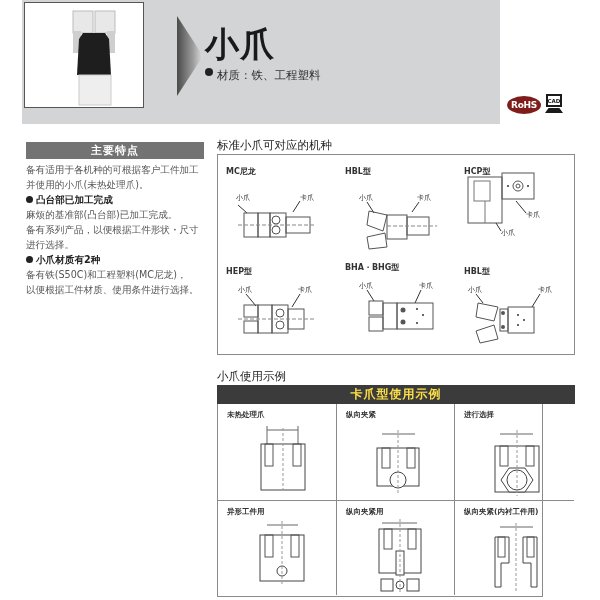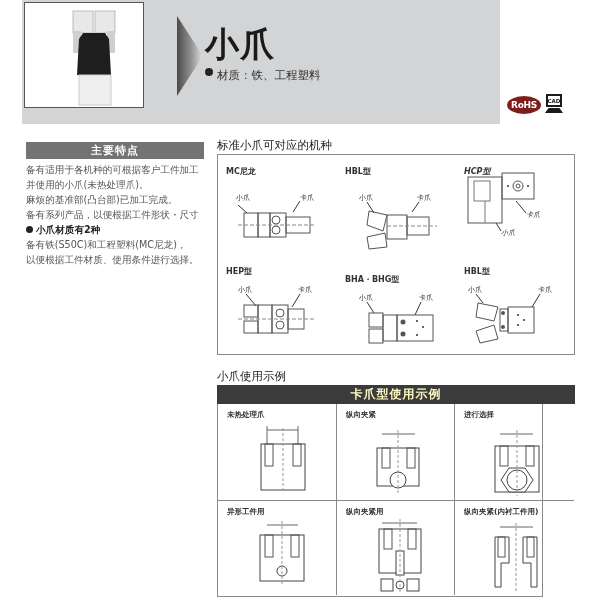--- a/index.html
+++ b/index.html
@@ -63,21 +63,21 @@
     position: absolute; left: 217px; top: 154px; width: 358px; height: 201px;
     border: 1px solid #8a8a8a;
   }
   .model-cell { position: absolute; width: 118px; height: 96px; }
   .model-label { position: absolute; left: 8px; top: 11px; font-size: 8px; color: #333; font-weight: bold; }
   .model-cell svg { position: absolute; left: 0; top: 0; }
 
   
   .usage-header {
     position: absolute; left: 217px; top: 385px; width: 358px; height: 19px;
-    background: #3b3b3b; color: #fef9c3; font-size: 12px; font-weight: bold;
+    background: #3b3b3b; color: #fde047; font-size: 12px; font-weight: bold;
     display: flex; align-items: center; justify-content: center; letter-spacing: 1px;
   }
   .usage-grid {
     position: absolute; left: 217px; top: 404px; width: 326px; height: 193px;
     border: 1px solid #8a8a8a; border-top: none;
     display: grid; grid-template-columns: 119px 118px 119px; grid-template-rows: 97px 94px;
   }
   .usage-cell { position: relative; border-right: 1px solid #8a8a8a; border-bottom: 1px solid #8a8a8a; }
   .usage-cell:nth-child(3n) { border-right: none; }
   .usage-cell:nth-child(n+4) { border-bottom: none; }
@@ -111,22 +111,27 @@
 <div class="rohs-badge">RoHS</div>
 <div class="cad-badge">
   <div class="cad-screen">CAD</div>
   <div class="cad-base"></div>
 </div>
 
 <div class="features-title-bar">主要特点</div>
 <div class="features-body">
   <div>备有适用于各机种的可根据客户工件加工</div>
   <div>并使用的小爪(未热处理爪)。</div>
+  <div class="heading">
+    <span class="bullet-dot"></span>
+    <span>凸台部已加工完成</span>
+  </div>
   <div>麻烦的基准部(凸台部)已加工完成。</div>
   <div>备有系列产品，以便根据工件形状・尺寸</div>
+  <div>进行选择。</div>
   <div class="heading">
     <span class="bullet-dot"></span>
     <span>小爪材质有2种</span>
   </div>
   <div>备有铁(S50C)和工程塑料(MC尼龙)，</div>
   <div>以便根据工件材质、使用条件进行选择。</div>
 </div>
 
 <div class="section-title" style="left:217px; top:138px;">标准小爪可对应的机种</div>
 
@@ -157,21 +162,21 @@
       <text x="80" y="45" font-size="7" fill="#333">卡爪</text>
       <line x1="82" y1="47" x2="75" y2="57" stroke="#333"></line>
       <polygon points="32,56 50,60 46,76 30,70" fill="none" stroke="#555"></polygon>
       <polygon points="30,82 48,78 50,92 32,94" fill="none" stroke="#555"></polygon>
       <rect x="50" y="60" width="20" height="24" fill="none" stroke="#555"></rect>
       <rect x="70" y="62" width="22" height="18" fill="none" stroke="#555"></rect>
       <line x1="50" y1="71" x2="100" y2="71" stroke="#888" stroke-dasharray="4,2"></line>
     </svg>
   </div>
 
-  <div class="model-cell" style="left:238px; top:0;font-style:italic;">
+  <div class="model-cell" style="left:238px; top:0;">
     <div class="model-label">HCP型</div>
     <svg width="118" height="96">
       <rect x="12" y="22" width="34" height="46" fill="none" stroke="#555"></rect>
       <rect x="18" y="26" width="16" height="20" fill="none" stroke="#777"></rect>
       <rect x="46" y="18" width="32" height="26" fill="none" stroke="#555"></rect>
       <circle cx="62" cy="31" r="5" fill="none" stroke="#555"></circle>
       <circle cx="62" cy="31" r="2" fill="none" stroke="#555"></circle>
       <circle cx="52" cy="31" r="1" fill="#333"></circle>
       <circle cx="72" cy="31" r="1" fill="#333"></circle>
       <line x1="29" y1="46" x2="29" y2="68" stroke="#777"></line>
@@ -193,21 +198,21 @@
       <rect x="26" y="66" width="14" height="12" fill="none" stroke="#555"></rect>
       <rect x="40" y="50" width="14" height="28" fill="none" stroke="#555"></rect>
       <rect x="54" y="50" width="16" height="28" fill="none" stroke="#555"></rect>
       <circle cx="62" cy="58" r="4" fill="none" stroke="#555"></circle>
       <circle cx="62" cy="70" r="4" fill="none" stroke="#555"></circle>
       <rect x="70" y="54" width="16" height="20" fill="none" stroke="#555"></rect>
       <line x1="20" y1="64" x2="96" y2="64" stroke="#888" stroke-dasharray="4,2"></line>
     </svg>
   </div>
 
-  <div class="model-cell" style="left:119px; top:108px;">
+  <div class="model-cell" style="left:119px; top:96px;">
     <div class="model-label">BHA・BHG型</div>
     <svg width="118" height="96">
       <text x="22" y="37" font-size="7" fill="#333">小爪</text>
       <line x1="30" y1="39" x2="37" y2="50" stroke="#333"></line>
       <text x="82" y="37" font-size="7" fill="#333">卡爪</text>
       <line x1="84" y1="39" x2="78" y2="52" stroke="#333"></line>
       <rect x="32" y="50" width="14" height="14" fill="none" stroke="#555"></rect>
       <rect x="32" y="66" width="14" height="14" fill="none" stroke="#555"></rect>
       <rect x="46" y="52" width="14" height="26" fill="none" stroke="#555"></rect>
       <rect x="60" y="52" width="36" height="26" fill="none" stroke="#555"></rect>

